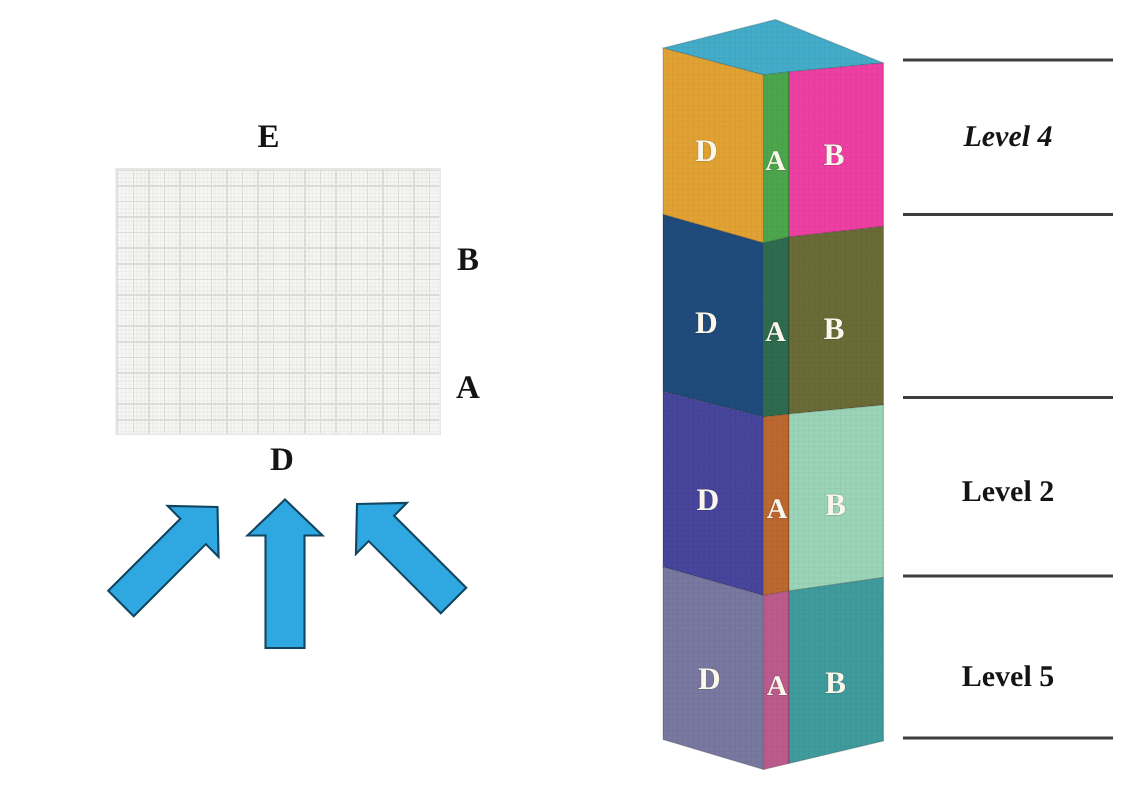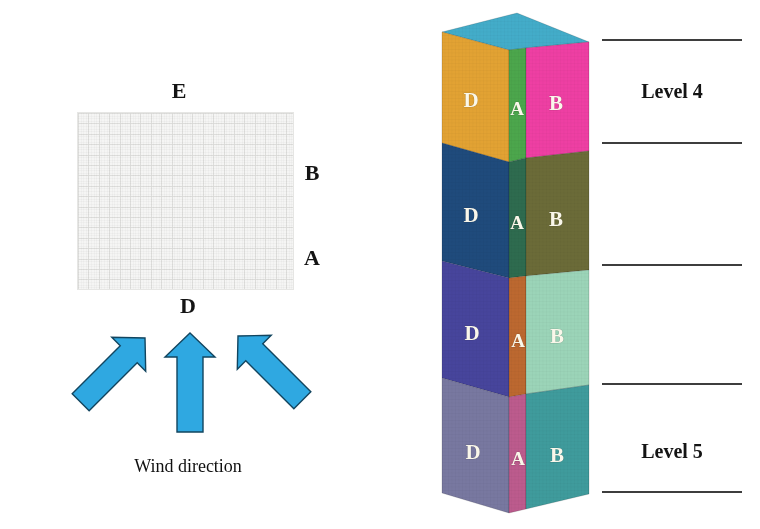--- a/index.html
+++ b/index.html
@@ -53,29 +53,29 @@
 
 <div class="canvas">
 
   <div class="abs plan-grid"></div>
 
   <div class="abs center plan-label" style="left:179px;top:91px;">E</div>
   <div class="abs center plan-label" style="left:312px;top:173px;">B</div>
   <div class="abs center plan-label" style="left:312px;top:258px;">A</div>
   <div class="abs center plan-label" style="left:188px;top:306px;">D</div>
 
-  <div class="abs center wind-label" style="left:188px;top:466px;">Wind direction</div>
 
   <div class="abs guide-line" style="top:39px;"></div>
   <div class="abs guide-line" style="top:142px;"></div>
   <div class="abs guide-line" style="top:264px;"></div>
   <div class="abs guide-line" style="top:383px;"></div>
   <div class="abs guide-line" style="top:491px;"></div>
 
-  <div class="abs level-label" style="top:81px;">Level 4</div>
+  <div class="abs level-label" style="top:81px;font-style:italic;">Level 4</div>
+  <div class="abs level-label" style="top:318px;">Level 2</div>
   <div class="abs level-label" style="top:441px;">Level 5</div>
 
   <svg class="abs" style="left:0;top:0;" width="760" height="529" viewBox="0 0 760 529">
     <defs>
       <pattern id="mesh" width="3.5" height="3.5" patternUnits="userSpaceOnUse">
         <path d="M3.5 0H0V3.5" fill="none" stroke="rgba(0,0,0,0.07)" stroke-width="0.6"></path>
       </pattern>
     </defs>
 
     <g transform="translate(145,338) rotate(45)">

